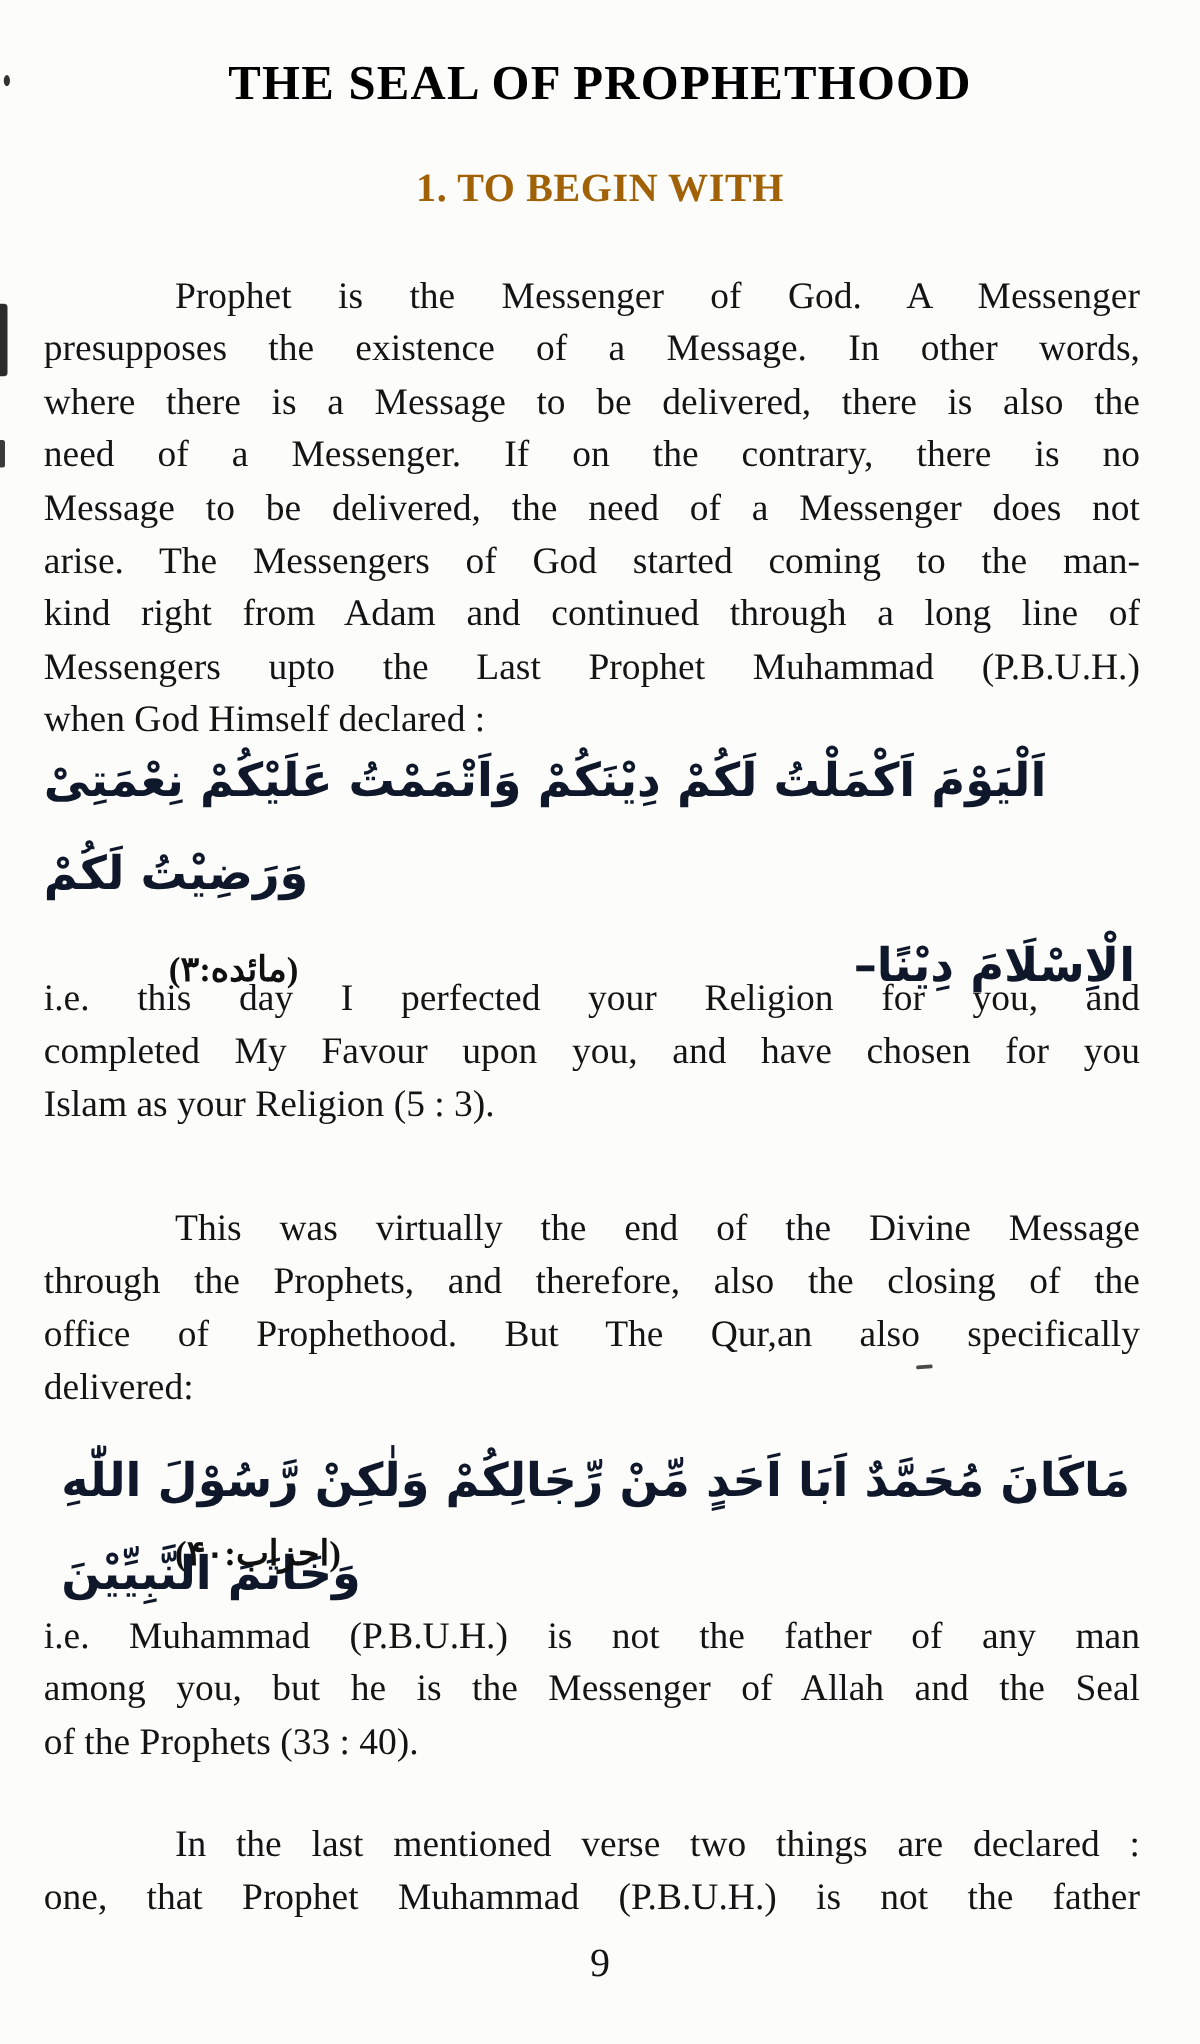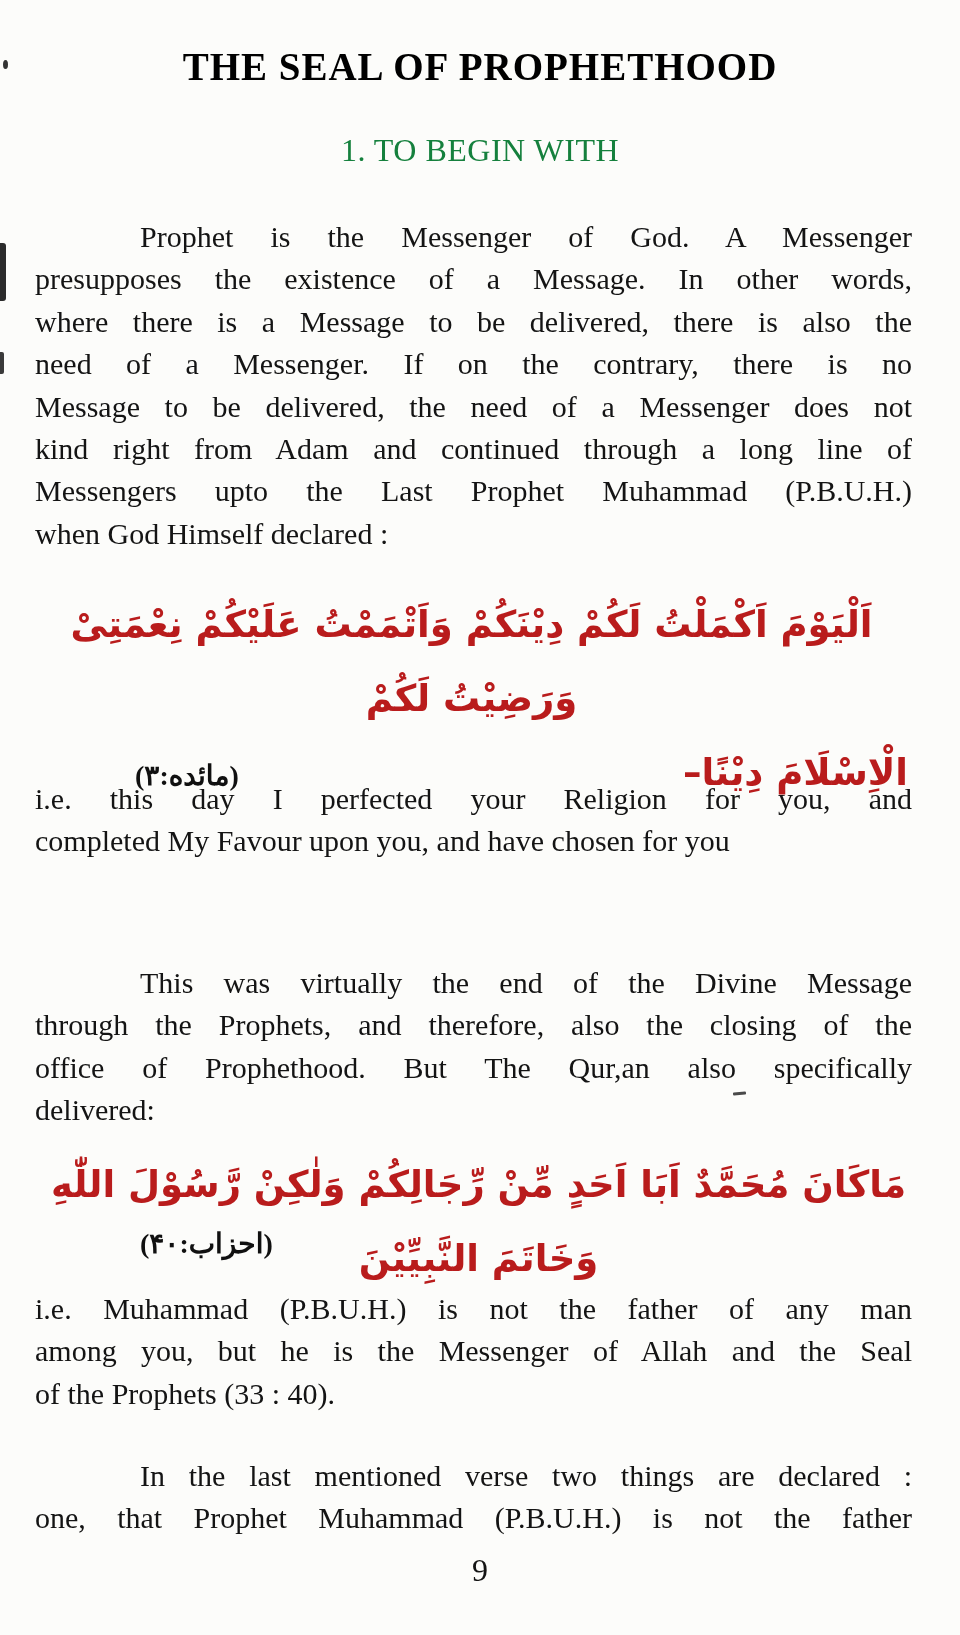--- a/index.html
+++ b/index.html
@@ -14,22 +14,22 @@
   }
   .title {
     position:absolute; top:44px; left:0; right:0;
     text-align:center;
     font-size:39px; font-weight:bold; letter-spacing:1px;
     color:#000000;
   }
   .subtitle {
     position:absolute; top:132px; left:0; right:0;
     text-align:center;
-    font-size:32px; font-weight:normal; letter-spacing:0.5px;
-    color:#15803d;
+    font-size:32px; font-weight:bold; letter-spacing:0.5px;
+    color:#a16207;
   }
   .block {
     position:absolute; left:35px; right:48px;
     font-size:30px; line-height:42.4px;
     color:#141414;
   }
   .tline {
     text-align:justify;
     text-align-last:justify;
     white-space:normal;
@@ -40,24 +40,24 @@
   .indent-first .tline:first-child { text-indent:105px; }
 
   .p1 { top:216px; }
   .t1 { top:746px;margin-top:32px; }
   .p2 { top:962px; }
   .t2 { top:1288px; }
   .p3 { top:1455px; }
 
   .arabic1 { position:absolute; top:588px; left:35px; right:52px; }
   .arabic-line {
-    direction:rtl; text-align:center;
+    direction:rtl; text-align:left;
     font-family:"DejaVu Sans", sans-serif;
     font-size:37px; font-weight:bold; line-height:74px;
-    color:#b91c1c;
+    color:#0f172a;
   }
   .arabic-row {
     display:flex; justify-content:space-between; align-items:baseline;
     padding-left:100px;
   }
   .citation {
     direction:rtl;
     font-family:Liberation Serif, serif;
     font-size:28px; font-weight:bold; line-height:74px;
     color:#101010;
@@ -94,36 +94,38 @@
   <div class="title">THE SEAL OF PROPHETHOOD</div>
 
   <div class="subtitle">1. TO BEGIN WITH</div>
 
   <div class="block para p1 indent-first">
       <div class="tline">Prophet is the Messenger of God. A Messenger</div>
       <div class="tline">presupposes the existence of a Message. In other words,</div>
       <div class="tline">where there is a Message to be delivered, there is also the</div>
       <div class="tline">need of a Messenger. If on the contrary, there is no</div>
       <div class="tline">Message to be delivered, the need of a Messenger does not</div>
+      <div class="tline">arise. The Messengers of God started coming to the man-</div>
       <div class="tline">kind right from Adam and continued through a long line of</div>
       <div class="tline">Messengers upto the Last Prophet Muhammad (P.B.U.H.)</div>
       <div class="tline">when God Himself declared :</div>
     </div>
 
   <div class="arabic1">
     <div class="arabic-line" dir="rtl">اَلْيَوْمَ اَكْمَلْتُ لَكُمْ دِيْنَكُمْ وَاَتْمَمْتُ عَلَيْكُمْ نِعْمَتِىْ وَرَضِيْتُ لَكُمْ</div>
     <div class="arabic-row">
       <span class="citation" dir="rtl">(مائده:۳)</span>
       <span class="arabic-line" dir="rtl">الْاِسْلَامَ دِيْنًا–</span>
     </div>
   </div>
 
   <div class="block para t1">
       <div class="tline">i.e. this day I perfected your Religion for you, and</div>
       <div class="tline">completed My Favour upon you, and have chosen for you</div>
+      <div class="tline">Islam as your Religion (5 : 3).</div>
     </div>
 
   <div class="block para p2 indent-first">
       <div class="tline">This was virtually the end of the Divine Message</div>
       <div class="tline">through the Prophets, and therefore, also the closing of the</div>
       <div class="tline">office of Prophethood. But The Qur,an also specifically</div>
       <div class="tline">delivered:</div>
     </div>
 
   <div class="artifact-dash"></div>

